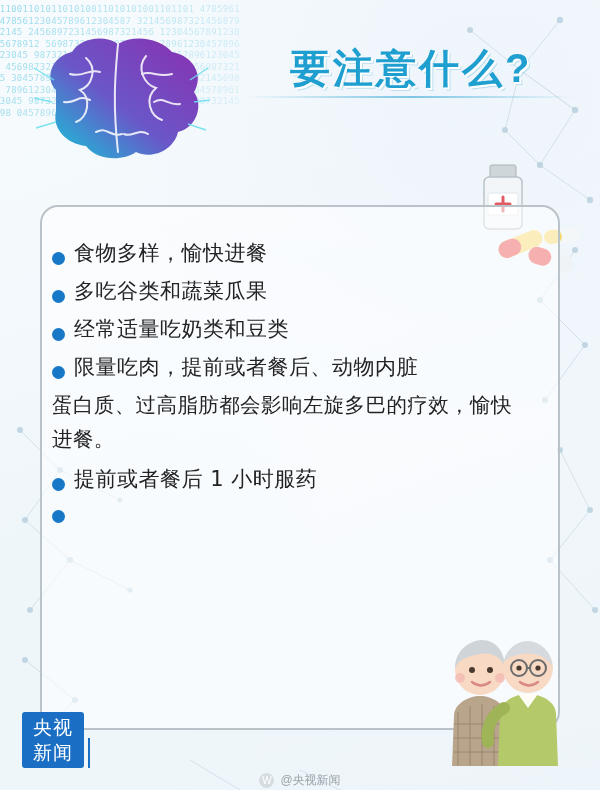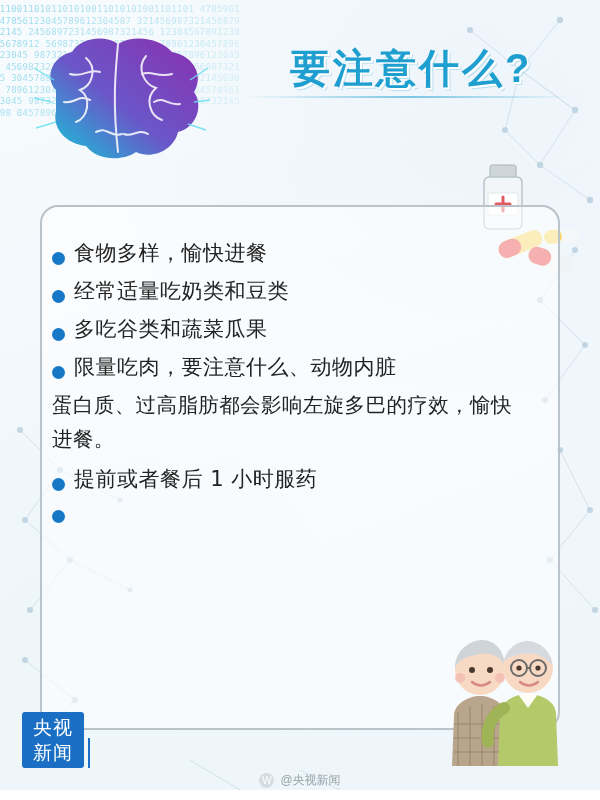--- a/index.html
+++ b/index.html
@@ -217,32 +217,32 @@
   <div class="card-inner">
 
     <div class="bullet-item">
       <span class="dot"></span>
       <span class="bullet-text">食物多样，愉快进餐</span>
     </div>
 
 
     <div class="bullet-item">
       <span class="dot"></span>
+      <span class="bullet-text">多吃谷类和蔬菜瓜果</span>
+    </div>
+
+    <div class="bullet-item">
+      <span class="dot"></span>
       <span class="bullet-text">经常适量吃奶类和豆类</span>
     </div>
 
-    <div class="bullet-item">
-      <span class="dot"></span>
-      <span class="bullet-text">多吃谷类和蔬菜瓜果</span>
-    </div>
-
-
-    <div class="bullet-item">
-      <span class="dot"></span>
-      <span class="bullet-text">限量吃肉，要注意什么、动物内脏</span>
+
+    <div class="bullet-item">
+      <span class="dot"></span>
+      <span class="bullet-text">限量吃肉，提前或者餐后、动物内脏</span>
     </div>
 
     <p class="para">蛋白质、过高脂肪都会影响左旋多巴的疗效，愉快进餐。</p>
 
     <div class="bullet-item">
       <span class="dot"></span>
       <span class="bullet-text">提前或者餐后 1 小时服药</span>
     </div>
 
     <div class="bullet-item">

